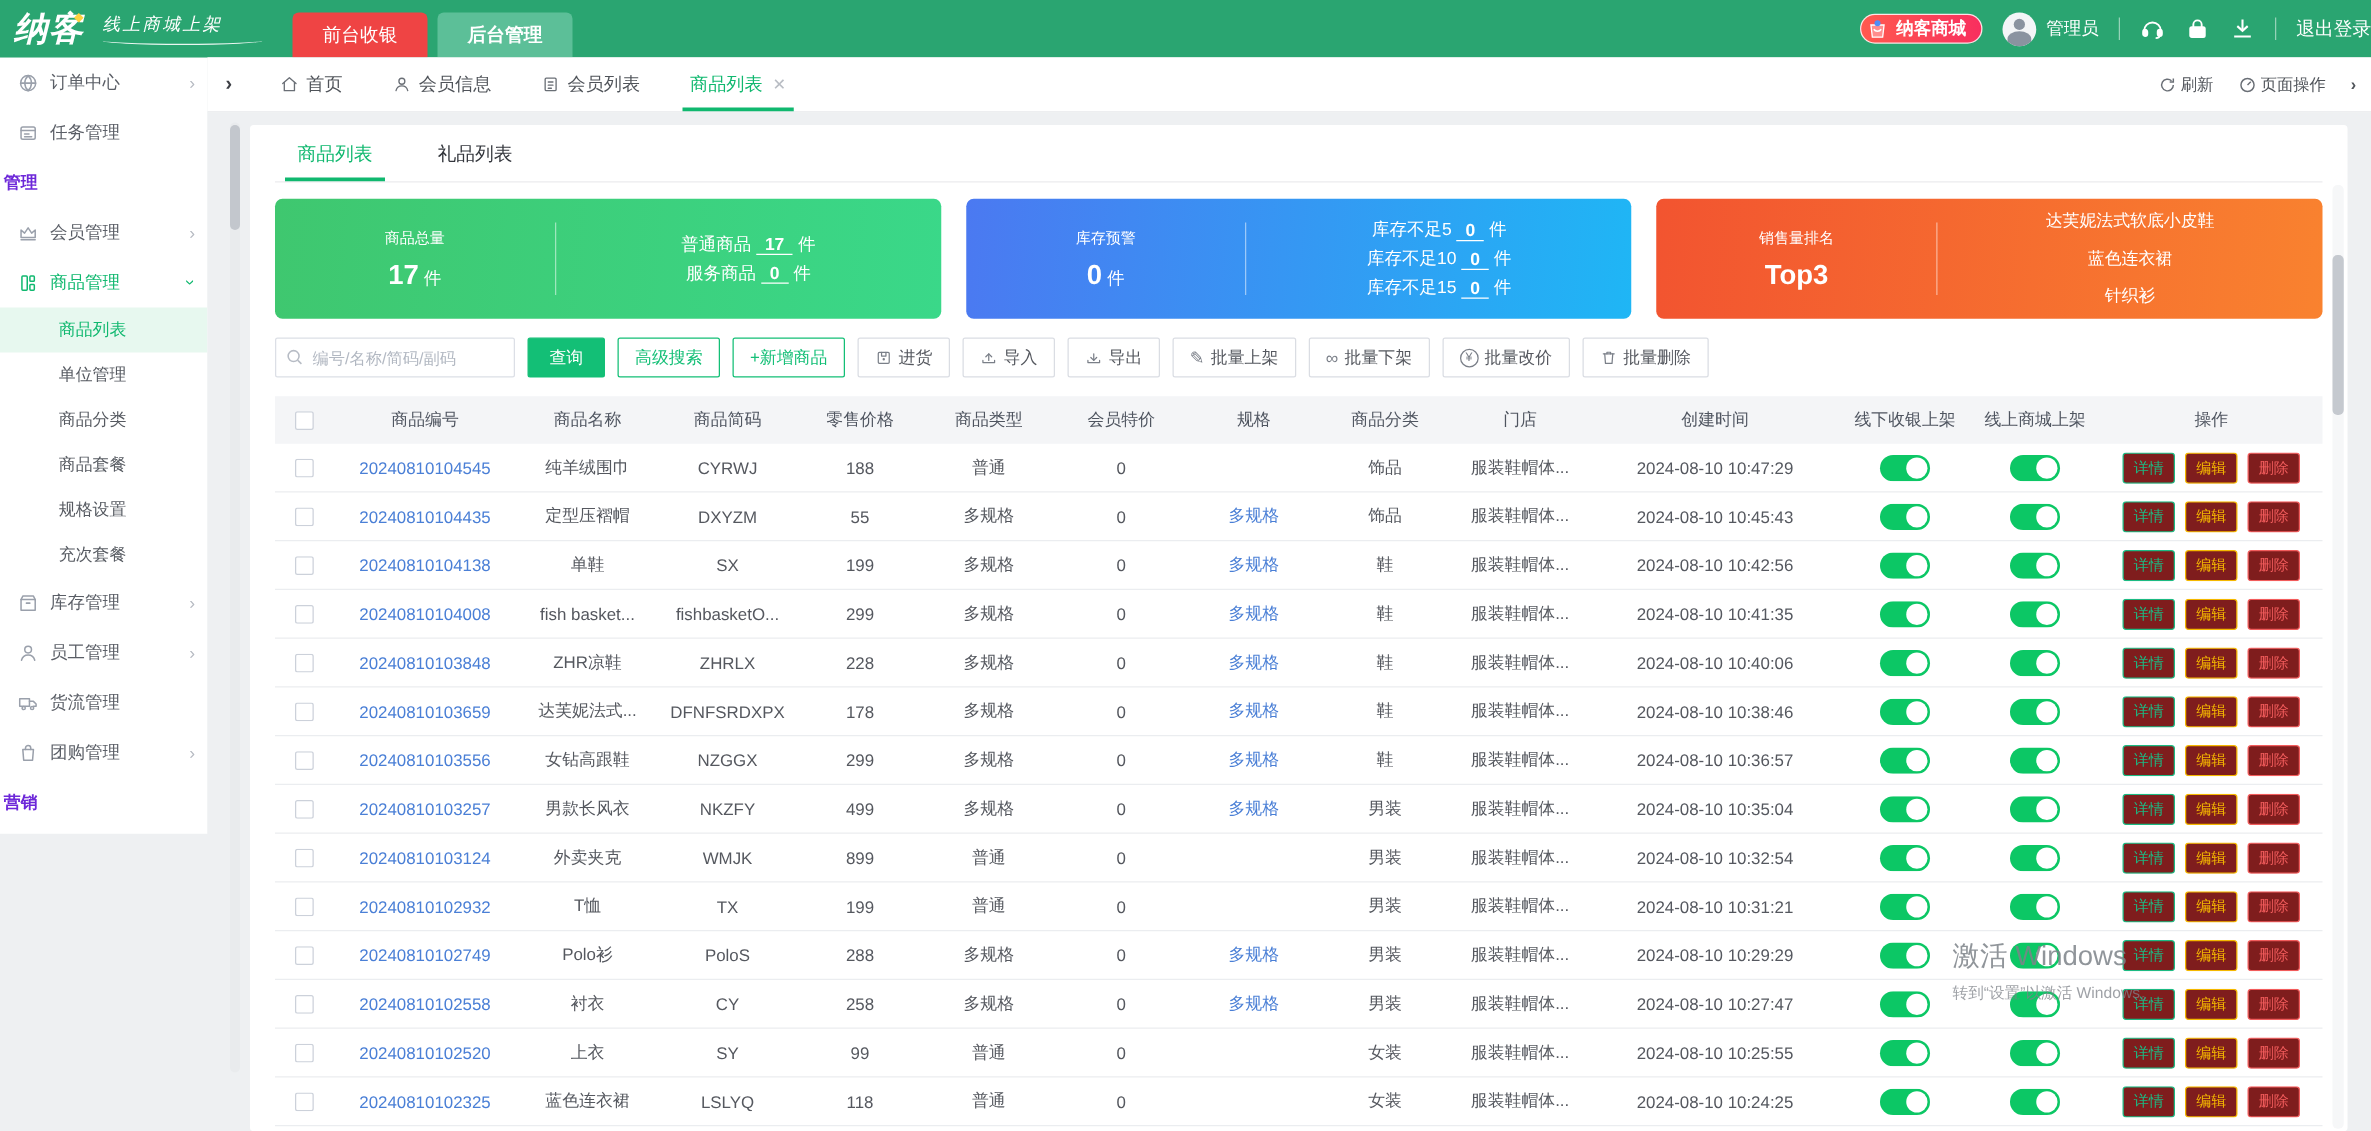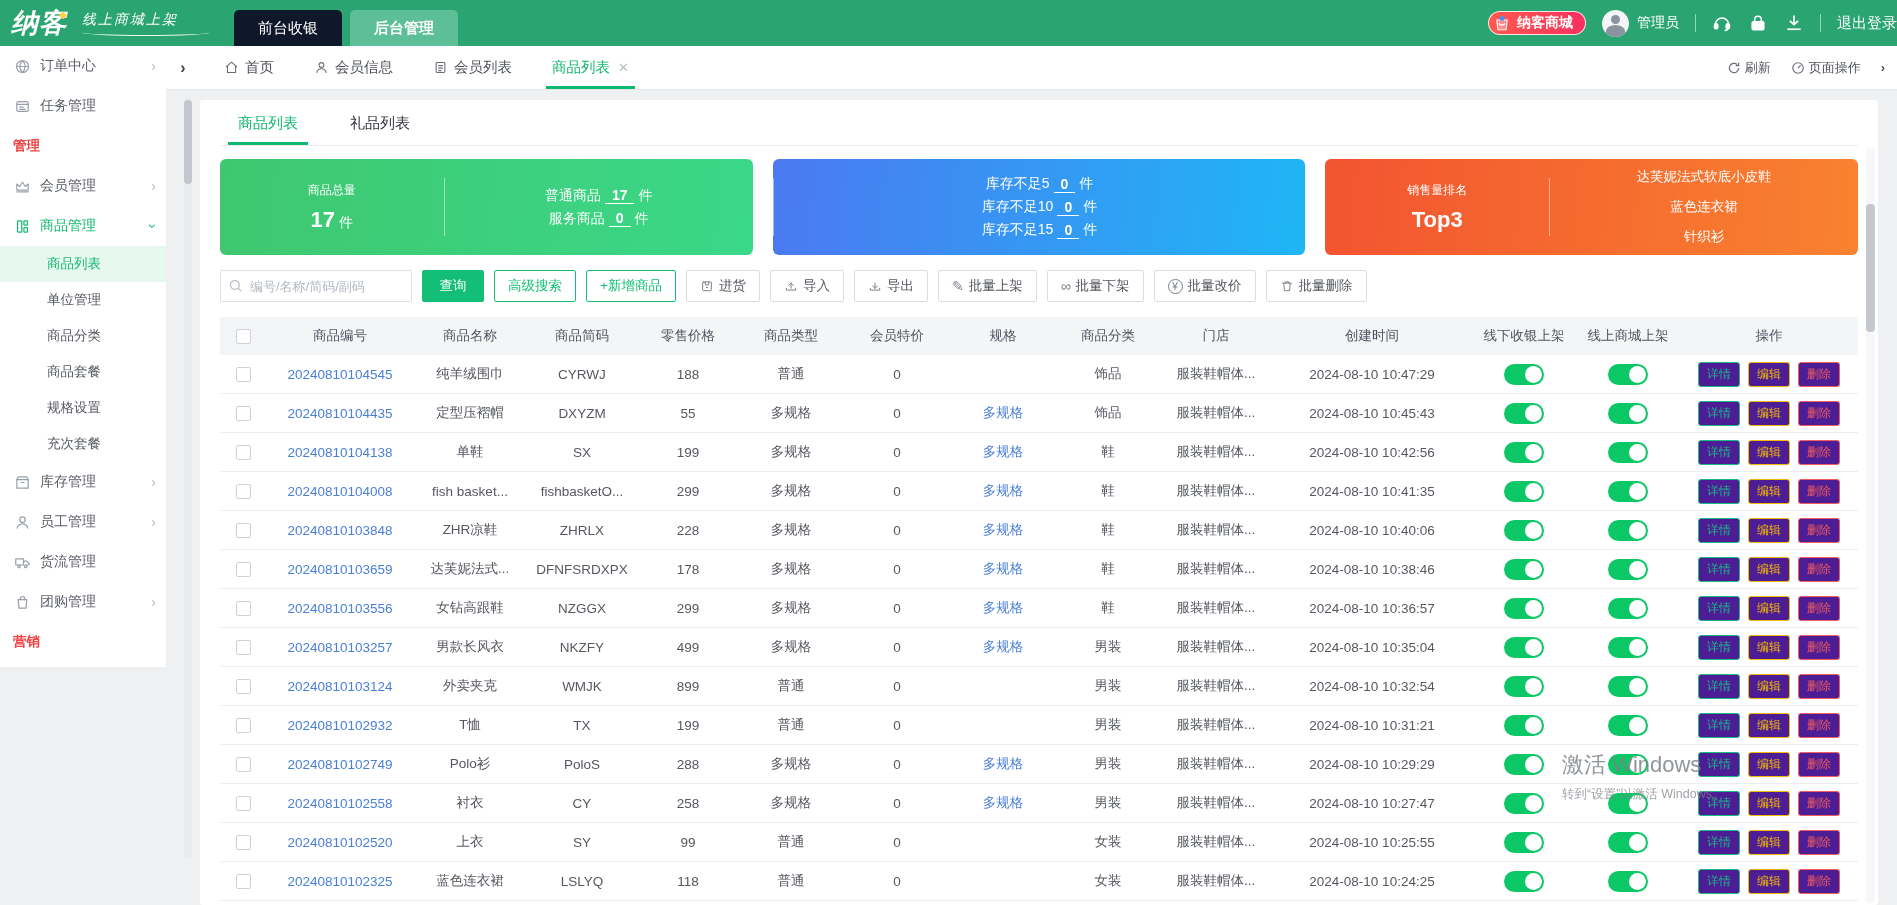--- a/index.html
+++ b/index.html
@@ -7,21 +7,21 @@
   .app { width:1897px; height:905px; position:relative; background:#eef0f2; overflow:hidden; }
 
   
   .topbar { height:46px; background:#2aa571; display:flex; align-items:center; position:relative; }
   .logo { width:78px; text-align:center; color:#fff; font-size:27px; font-weight:900; font-style:italic; letter-spacing:1px; position:relative; }
   .logo i { font-style:normal; color:#ffd23e; font-size:10px; position:absolute; top:4px; right:10px; }
   .slogan-wrap { color:#fff; margin-left:4px; margin-right:24px; }
   .slogan { font-size:14px; font-style:italic; letter-spacing:2px; display:block; }
   .slogan-arc { display:block; width:128px; height:7px; border-bottom:1.5px solid rgba(255,255,255,.9); border-radius:50%; }
   .topnav { display:flex; align-self:flex-end; gap:8px; }
-  .topnav .tnav { height:36px; padding:0 24px; display:flex; align-items:center; color:#fff; font-size:15px; border-radius:5px 5px 0 0; background:#0f172a; cursor:pointer; }
+  .topnav .tnav { height:36px; padding:0 24px; display:flex; align-items:center; color:#fff; font-size:15px; border-radius:5px 5px 0 0; background:#ef4444; cursor:pointer; }
   .topnav .tnav.active { background:#5cbf98; font-weight:bold; }
   .top-right { margin-left:auto; display:flex; align-items:center; gap:16px; }
   .mall-pill { display:flex; align-items:center; gap:6px; border:1px solid rgba(255,255,255,.85); border-radius:15px; padding:2px 12px 2px 4px; background:linear-gradient(90deg,#ff5a4e,#f82f5f); color:#fff; font-size:14px; font-weight:bold; cursor:pointer; }
   .bag { width:18px; height:18px; display:inline-flex; }
   .avatar { width:27px; height:27px; border-radius:50%; background:#f3f5f7; overflow:hidden; position:relative; }
   .avatar .a-head { position:absolute; top:5px; left:9px; width:9px; height:9px; border-radius:50%; background:#8a93a0; }
   .avatar .a-body { position:absolute; top:15px; left:4px; width:19px; height:12px; border-radius:50% 50% 0 0; background:#8a93a0; }
   .user-name { color:#fff; font-size:14px; margin-left:-8px; }
   .tb-div { width:1px; height:18px; background:rgba(255,255,255,.5); }
   .tb-ic { width:20px; height:20px; color:#fff; cursor:pointer; display:inline-flex; }
@@ -29,21 +29,21 @@
 
   
   .main { display:flex; height:621px; }
   .sidebar { width:166px; background:#fff; flex:none; overflow:hidden; }
   .sb-item { height:40px; display:flex; align-items:center; padding:0 10px 0 14px; font-size:14px; color:#5a5e66; cursor:pointer; }
   .sb-item .icn { width:17px; height:17px; margin-right:9px; color:#9aa0ab; flex:none; }
   .sb-item.active { color:#10b86f; }
   .sb-item.active .icn { color:#10b86f; }
   .sb-arrow { margin-left:auto; color:#b6bac2; font-size:14px; line-height:1; }
   .sb-arrow.down { transform:rotate(90deg); color:#10b86f; }
-  .sb-section { height:40px; display:flex; align-items:center; padding-left:13px; font-size:13.5px; font-weight:bold; color:#ef4444; }
+  .sb-section { height:40px; display:flex; align-items:center; padding-left:3px; font-size:13.5px; font-weight:bold; color:#6d28d9; }
   .sb-sub { height:36px; display:flex; align-items:center; padding-left:47px; font-size:13.5px; color:#565a61; cursor:pointer; }
   .sb-sub.active { background:#e7f8ef; color:#10b86f; }
 
   .content { flex:1; position:relative; background:#eef0f2; }
   
   .tabbar { height:44px; background:#fff; border-bottom:1px solid #e7e9ec; display:flex; align-items:center; padding-left:6px; }
   .collapse-arrow { width:22px; text-align:center; color:#3c3f45; font-size:16px; font-weight:bold; cursor:pointer; }
   .tabs { display:flex; height:100%; margin-left:10px; }
   .tab { display:flex; align-items:center; gap:6px; padding:0 20px; font-size:14.5px; color:#4f5359; cursor:pointer; position:relative; }
   .tab .icn { width:15px; height:15px; color:#6a6f76; }
@@ -100,21 +100,21 @@
   .tr.thead { background:#f4f5f7; height:38px; color:#4f5560; border-bottom:none; }
   .td { display:flex; align-items:center; justify-content:center; text-align:center; overflow:hidden; white-space:nowrap; flex:none; }
   .w-check{width:46px} .w-code{width:148px} .w-name{width:112px} .w-short{width:112px}
   .w-price{width:100px} .w-type{width:106px} .w-vip{width:106px} .w-spec{width:106px}
   .w-class{width:104px} .w-store{width:112px} .w-date{width:200px} .w-off{width:104px} .w-act{width:178px}
   .checkbox { width:15px; height:15px; border:1px solid #ccd1da; border-radius:2px; background:#fff; cursor:pointer; }
   .link { color:#4a7fd6; cursor:pointer; }
   .toggle { width:40px; height:21px; border-radius:11px; background:#0cc765; position:relative; cursor:pointer; }
   .toggle::after { content:""; position:absolute; right:2px; top:2px; width:17px; height:17px; border-radius:50%; background:#fff; }
   .acts { gap:8px; }
-  .abtn { font-size:12px; padding:3px 8px; border-radius:3px; border:1px solid; background:#4c1d95; cursor:pointer; }
+  .abtn { font-size:12px; padding:3px 8px; border-radius:3px; border:1px solid; background:#7f1d1d; cursor:pointer; }
   .abtn.detail { color:#1cba83; border-color:#1cba83; }
   .abtn.edit { color:#f5b800; border-color:#f5b800; }
   .abtn.del { color:#f25c5c; border-color:#f25c5c; }
 
   
   .panel-scroll { position:absolute; right:3px; top:48px; bottom:2px; width:9px; background:#f6f7f8; border-radius:4px; }
   .panel-scroll .thumb { position:absolute; top:56px; left:0; width:9px; height:128px; background:#c5c9cf; border-radius:4px; }
 
   
   .watermark { position:absolute; left:1396px; top:704px; z-index:6; color:rgba(125,130,136,.85); pointer-events:none; }
@@ -414,20 +414,24 @@
                   <span>件</span>
                 </div>
                 <div class="card-line">
                   <span>服务商品</span>
                   <span class="card-num">0</span>
                   <span>件</span>
                 </div>
               </div>
             </div>
             <div class="card c-blue">
+              <div class="card-left">
+                <div class="card-title">库存预警</div>
+                <div class="card-value">0<small>件</small></div>
+              </div>
               <div class="card-div"></div>
               <div class="card-right">
                 <div class="card-line">
                   <span>库存不足5</span>
                   <span class="card-num">0</span>
                   <span>件</span>
                 </div>
                 <div class="card-line">
                   <span>库存不足10</span>
                   <span class="card-num">0</span>

